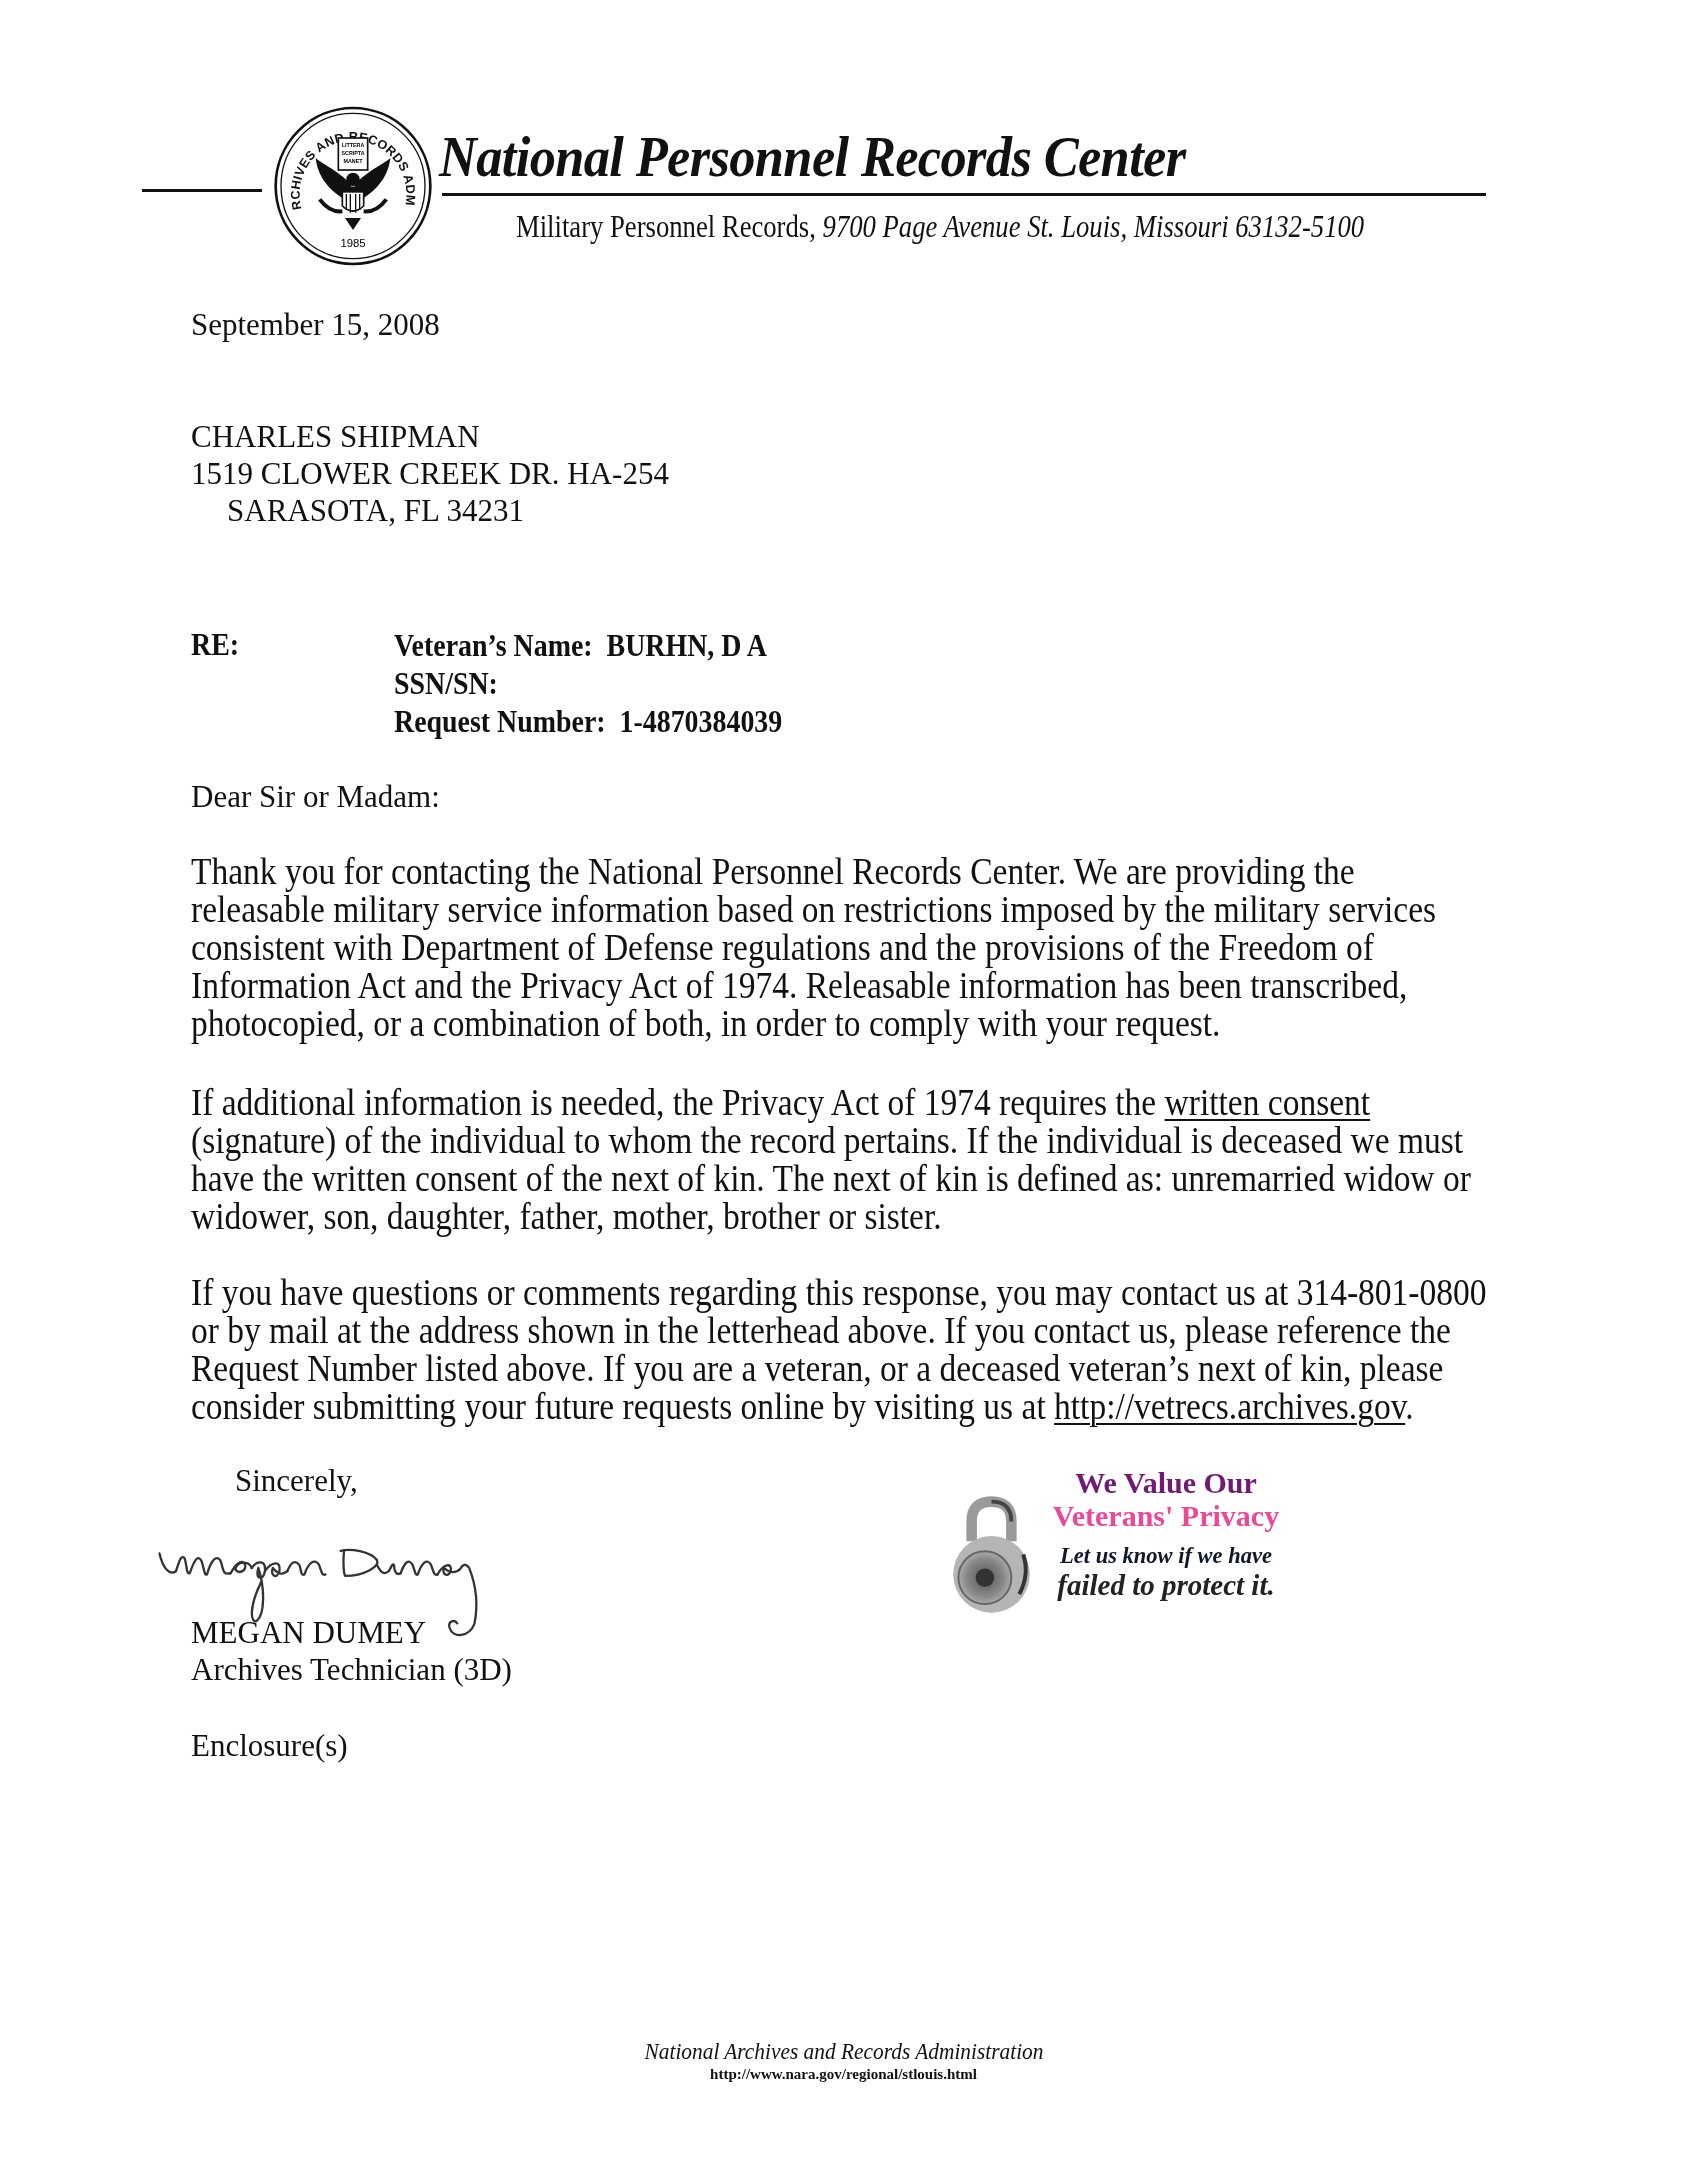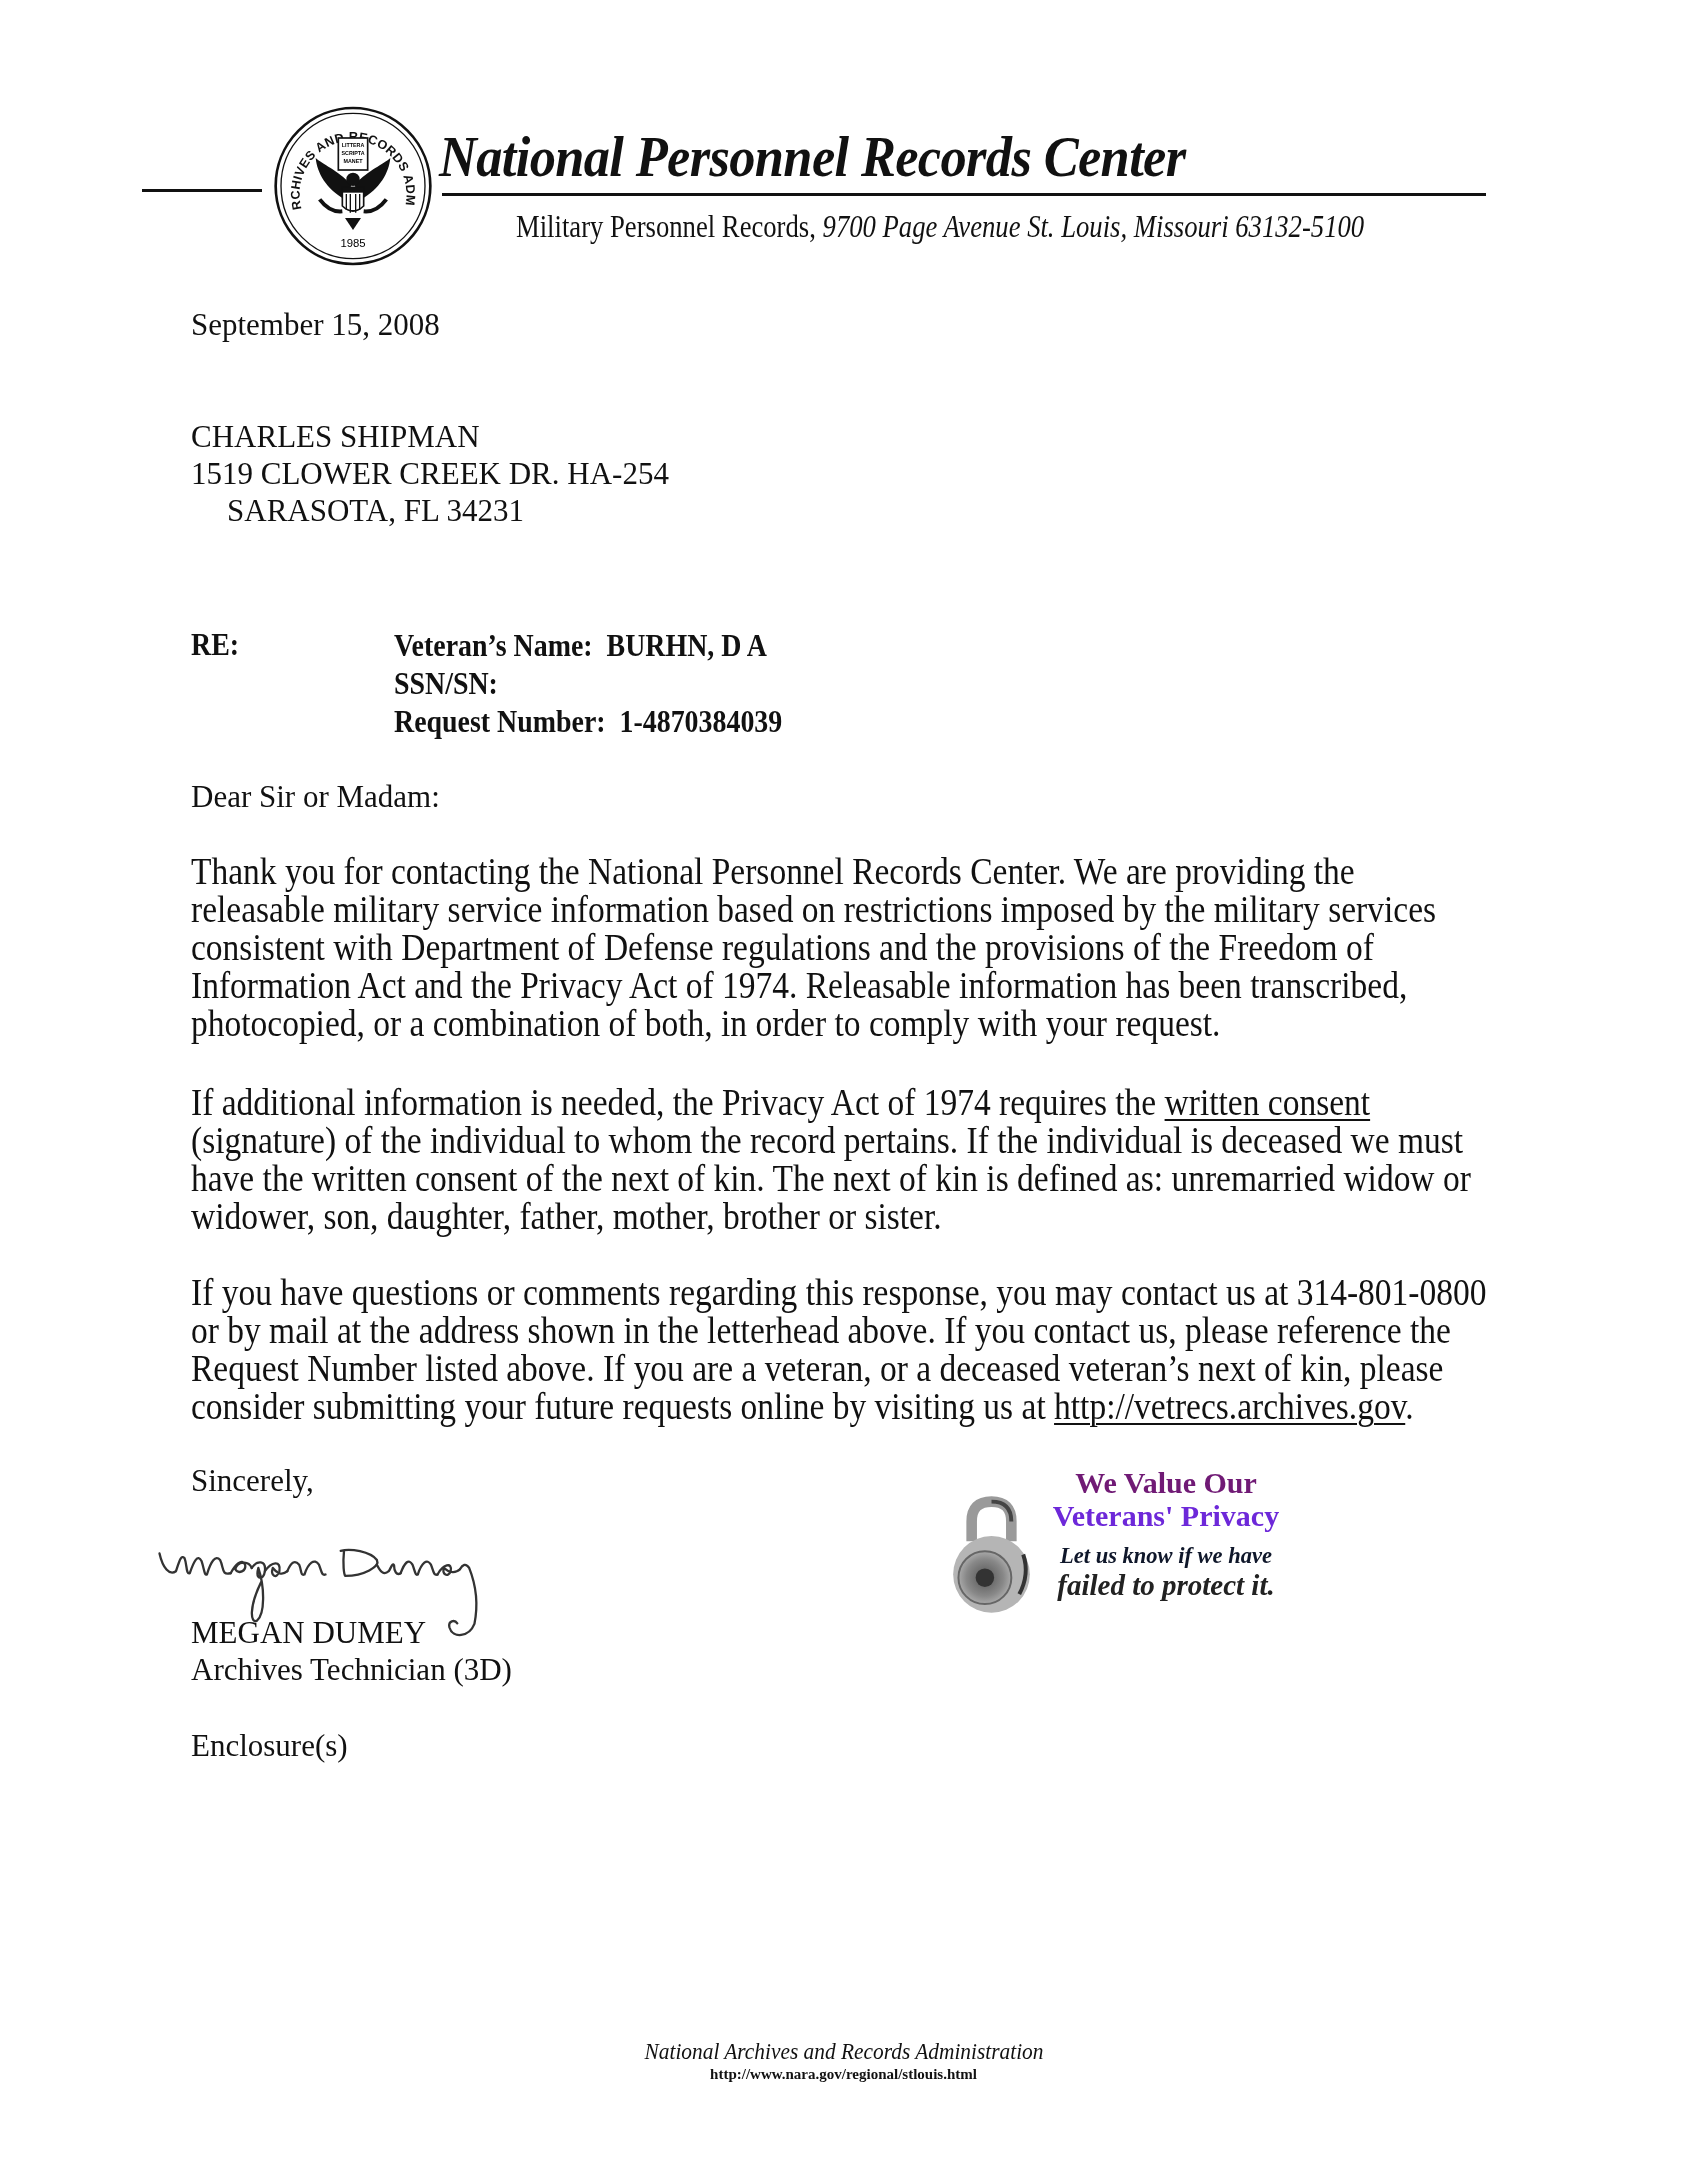--- a/index.html
+++ b/index.html
@@ -17,21 +17,21 @@
   .re-label { position:absolute; left:191px; top:627px; font-size:31px; font-weight:bold; }
   .re-block { position:absolute; left:394px; top:627px; font-size:31px; font-weight:bold; line-height:38px; }
   .re-row span { display:inline-block; }
   .para { position:absolute; left:191px; font-size:37px; line-height:38px; white-space:nowrap; }
   .para .ln { display:block; transform:scaleX(0.905); transform-origin:left top; }
   .ul { text-decoration:underline; text-decoration-thickness:2px; text-underline-offset:4px; }
   .sig { position:absolute; left:152px; top:1535px; width:463px; height:112px; }
   .badge { position:absolute; left:938px; top:1462px; width:370px; height:159px; }
   .badge-lock { position:absolute; left:6.6px; top:33px; width:93px; height:119px; }
   .badge-l1 { position:absolute; left:86px; top:4px; width:284px; text-align:center; font-size:30px; font-weight:bold; color:#701a75; }
-  .badge-l2 { position:absolute; left:86px; top:37px; width:284px; text-align:center; font-size:30px; font-weight:bold; color:#6d28d9; }
+  .badge-l2 { position:absolute; left:86px; top:37px; width:284px; text-align:center; font-size:30px; font-weight:bold; color:#ec4899; }
   .badge-l3 { position:absolute; left:86px; top:81px; width:284px; text-align:center; font-size:22.5px; font-weight:bold; font-style:italic; color:#0f172a; }
   .badge-l4 { position:absolute; left:86px; top:107px; width:284px; text-align:center; font-size:29px; font-weight:bold; font-style:italic; color:#222; }
   .foot1 { position:absolute; left:0; width:1687px; top:2039px; text-align:center; font-size:22.5px; font-style:italic; }
   .foot1 span { display:inline-block; transform:scaleX(0.95); }
   .foot2 { position:absolute; left:0; width:1687px; top:2066px; text-align:center; font-size:15px; font-weight:bold; }
 </style>
 </head>
 <body>
 
 <div class="rule" style="left:142px; top:189px; width:120px; height:3.3px;"></div>
@@ -110,21 +110,21 @@
   <span class="ln">widower, son, daughter, father, mother, brother or sister.</span>
 </div>
 
 <div class="para" style="top:1274px;">
   <span class="ln">If you have questions or comments regarding this response, you may contact us at 314-801-0800</span>
   <span class="ln">or by mail at the address shown in the letterhead above.  If you contact us, please reference the</span>
   <span class="ln">Request Number listed above.  If you are a veteran, or a deceased veteran’s next of kin, please</span>
   <span class="ln"><span>consider submitting your future requests online by visiting us at </span><span class="ul">http://vetrecs.archives.gov</span><span>.</span></span>
 </div>
 
-<div class="txt" style="top:1462px;">Sincerely,</div>
+<div class="txt" style="top:1462px;margin-left:44px;">Sincerely,</div>
 
 <svg class="sig" viewBox="0 0 700 170">
   <title>Megan Dumey</title>
   <g fill="none" stroke="#333" stroke-width="3.5" stroke-linecap="round" stroke-linejoin="round">
     <path d="M 10 28 C 15 50, 25 62, 35 55 C 40 40, 42 30, 48 35 C 52 45, 50 60, 56 58 C 62 40, 68 28, 74 40 C 78 52, 78 62, 82 60 C 88 40, 95 30, 102 38 C 108 50, 104 62, 118 58"></path>
     <path d="M 118 58 C 125 45, 135 35, 140 45 C 142 55, 130 60, 125 52 C 128 40, 145 38, 150 50"></path>
     <path d="M 150 50 C 158 38, 172 38, 170 55 C 168 70, 155 68, 160 50 C 170 80, 170 120, 158 130 C 148 135, 145 110, 165 70"></path>
     <path d="M 170 55 C 180 40, 195 38, 192 55 C 188 68, 178 62, 182 50 C 188 58, 196 62, 204 55"></path>
     <path d="M 204 55 C 210 40, 216 38, 222 45 C 226 55, 224 62, 230 60 C 236 42, 245 35, 252 45 C 256 55, 256 62, 262 60"></path>
     <path d="M 290 25 C 288 45, 290 60, 292 62 C 320 62, 345 48, 340 38 C 330 25, 300 20, 285 24"></path>

